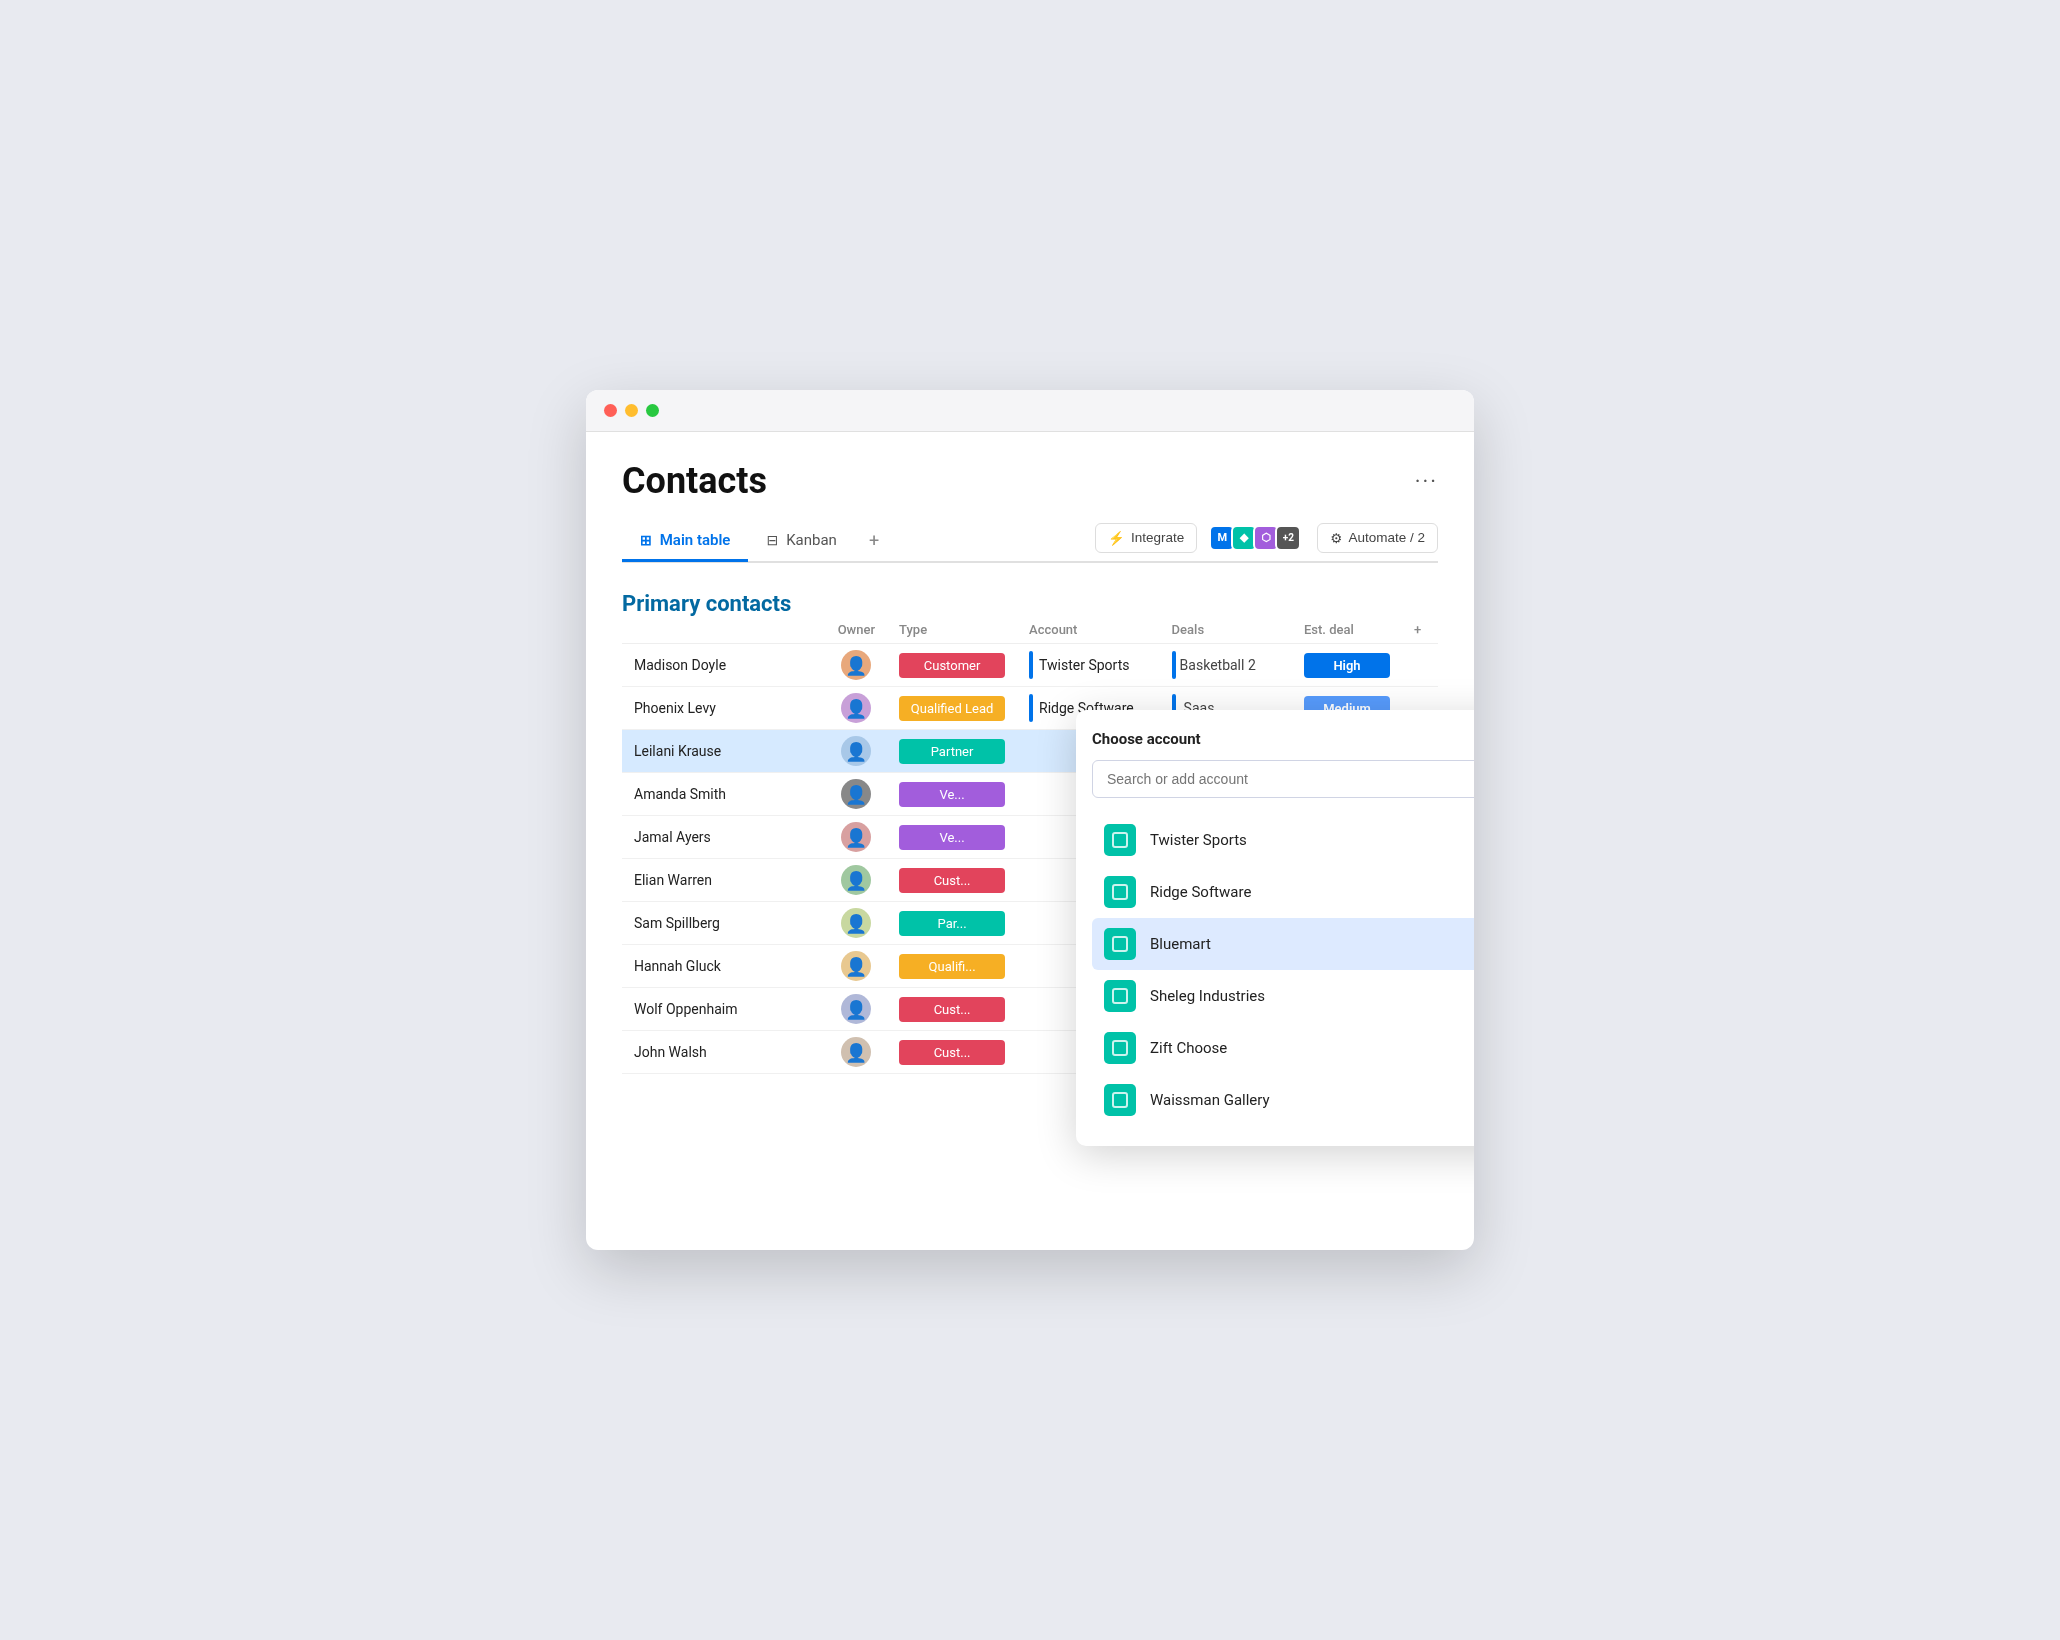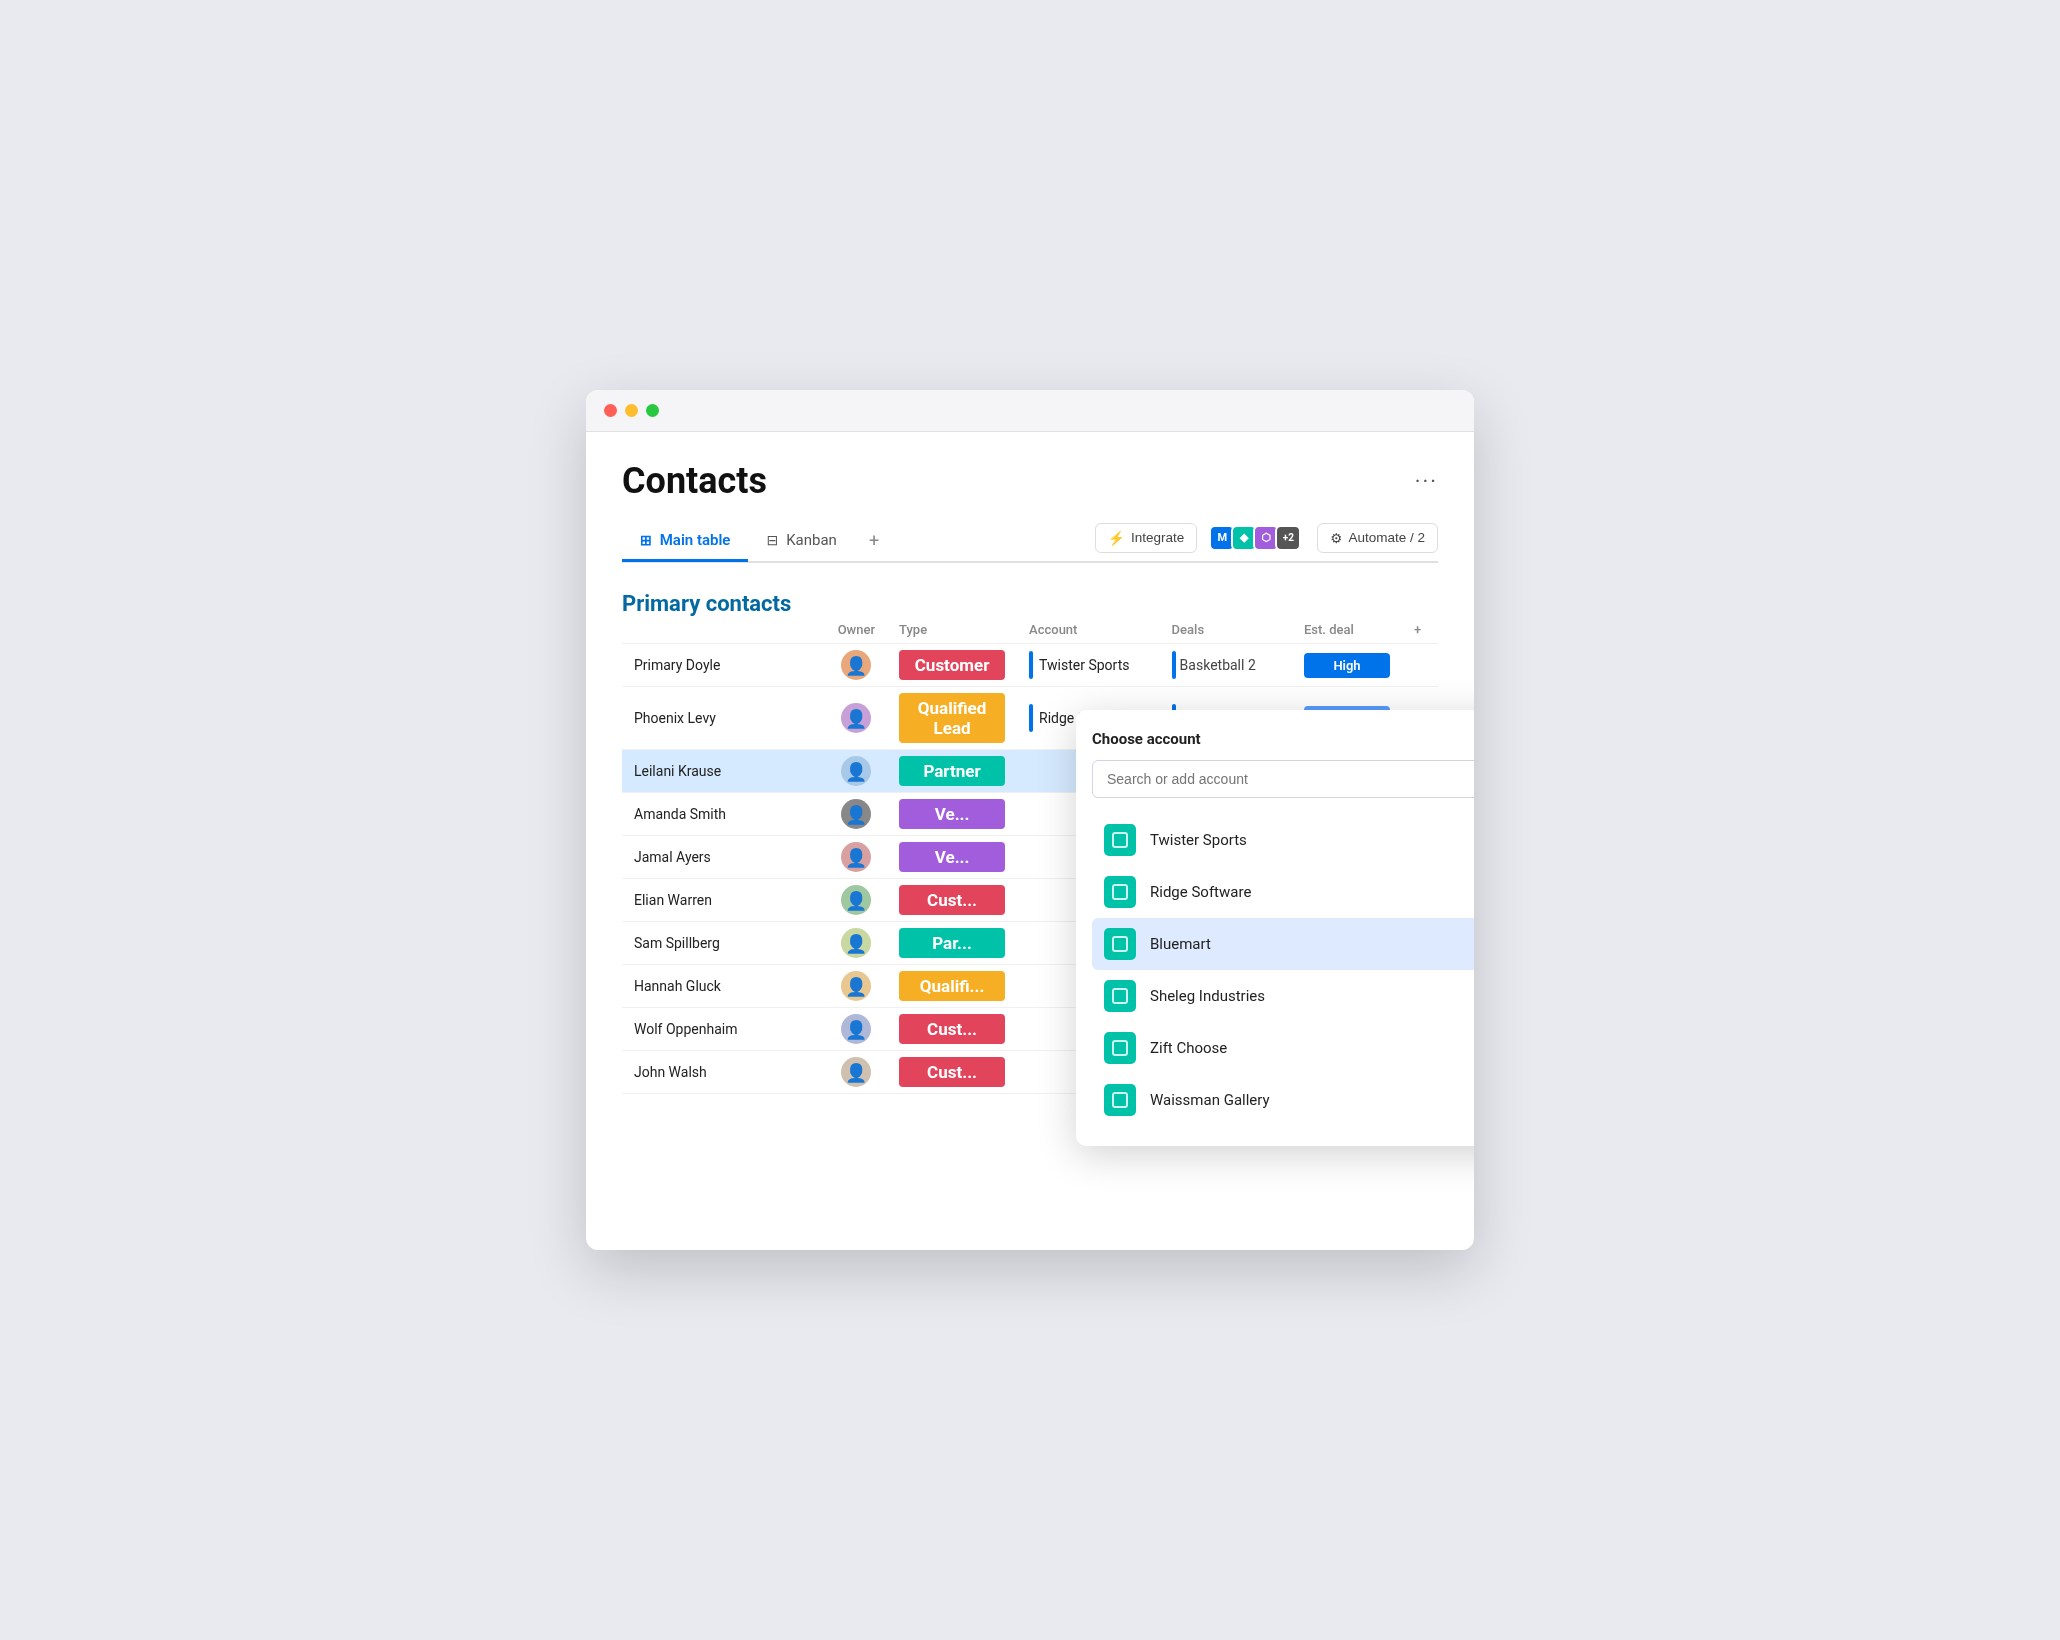--- a/index.html
+++ b/index.html
@@ -148,22 +148,22 @@
     .name-col { min-width: 200px; font-size: 14px; color: #222; }
     .owner-col { width: 60px; text-align: center; }
     .type-col { width: 130px; }
     .account-col { min-width: 140px; }
     .deals-col { min-width: 130px; }
     .estdeal-col { width: 110px; }
     .type-badge {
       display: inline-block;
       padding: 5px 0;
       border-radius: 4px;
-      font-size: 17px;
-      font-weight: 700;
+      font-size: 13px;
+      font-weight: 400;
       color: #fff;
       text-align: center;
       width: 100%;
     }
     .type-customer { background: #e2445c; }
     .type-qualified { background: #f6af24; }
     .type-partner { background: #00c2a8; }
     .type-vendor { background: #a25ddc; }
     .est-badge {
       display: inline-block;
@@ -310,21 +310,21 @@
             <th class="owner-col">Owner</th>
             <th class="type-col">Type</th>
             <th class="account-col">Account</th>
             <th class="deals-col">Deals</th>
             <th class="estdeal-col">Est. deal</th>
             <th class="col-plus">+</th>
           </tr>
         </thead>
         <tbody id="table-body">
         <tr>
-              <td class="name-col">Primary Doyle</td>
+              <td class="name-col">Madison Doyle</td>
               <td class="owner-col">
                 <div class="avatar-img" style="background: rgb(232, 168, 124); margin: 0px auto; font-size: 18px;">👤</div>
               </td>
               <td class="type-col"><span class="type-badge type-customer">Customer</span></td>
               <td class="account-col">
                 <div class="account-cell">
                   <div class="account-indicator"></div>
                   <span>Twister Sports</span>
                 </div>
               </td>

